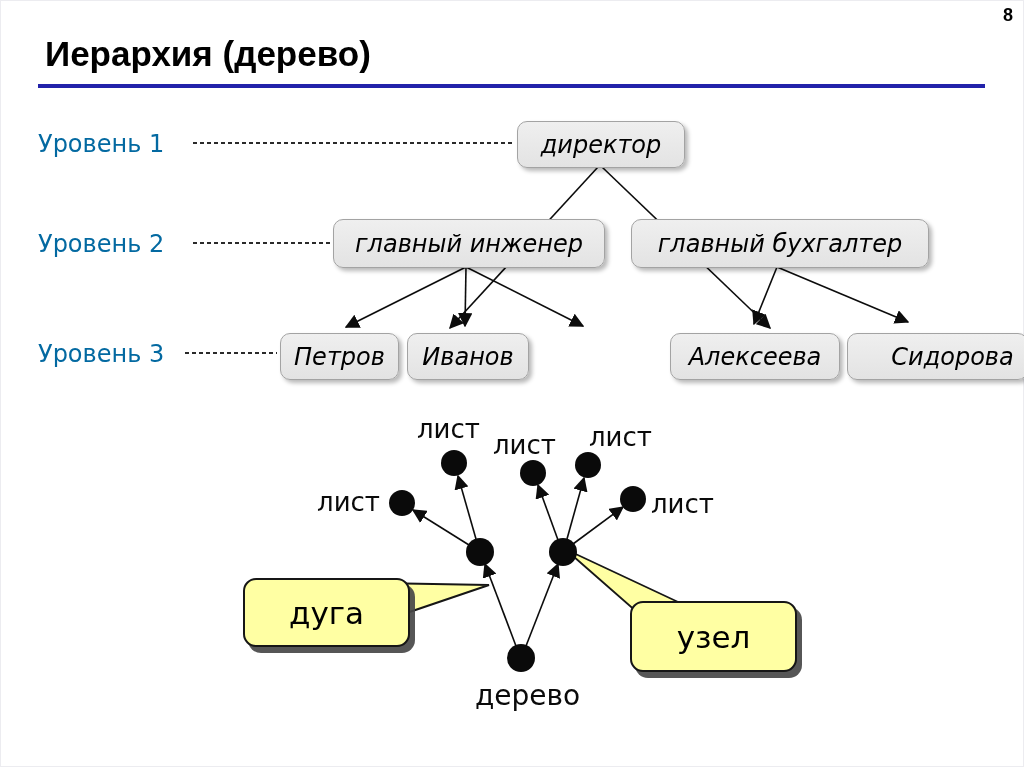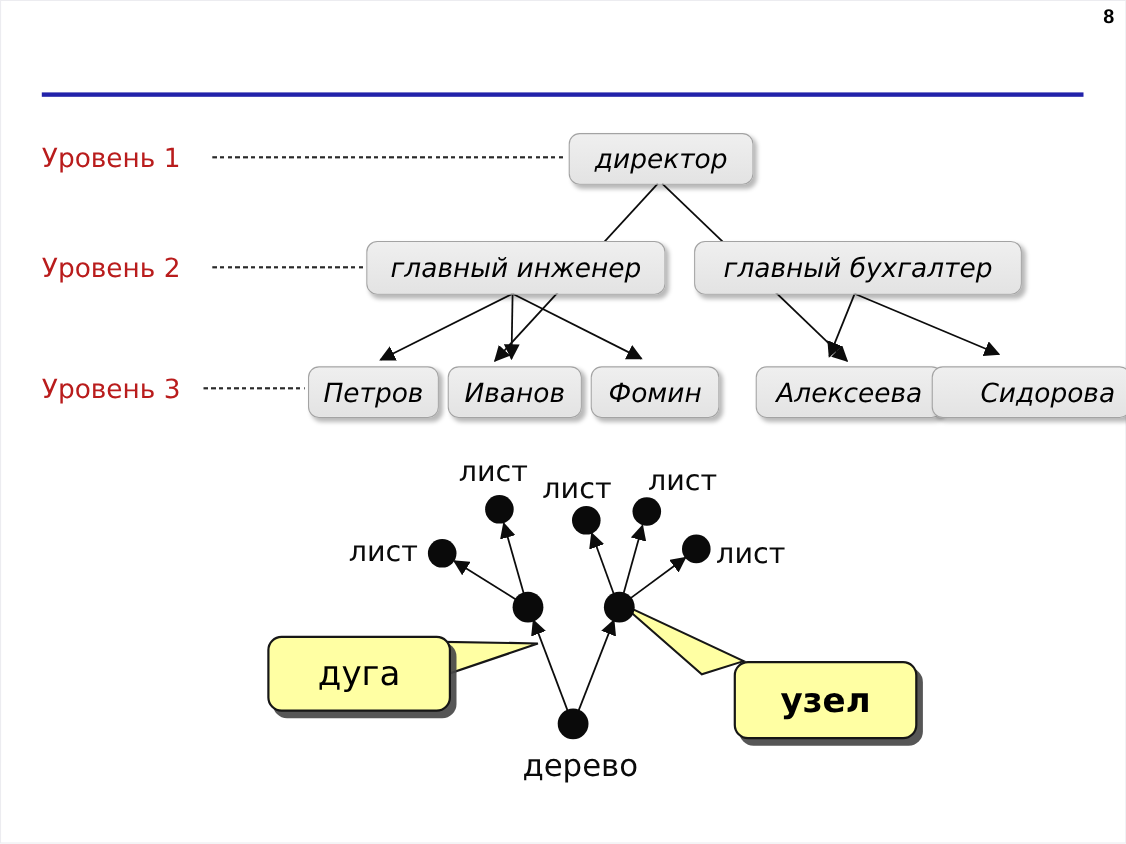--- a/index.html
+++ b/index.html
@@ -6,21 +6,21 @@
   .slide{
     position:relative;width:1024px;height:767px;background:#ffffff;overflow:hidden;
     font-family:"DejaVu Sans","Liberation Sans",sans-serif;color:#111;
     box-shadow:inset 0 0 0 1px #ececf0;
   }
   .page-number{position:absolute;top:5px;right:11px;font-family:"Liberation Sans",sans-serif;
     font-weight:bold;font-size:18px;color:#000;}
   .slide-title{position:absolute;left:45px;top:34px;font-family:"Liberation Sans",sans-serif;
     font-weight:bold;font-size:35px;letter-spacing:0;color:#000;}
   .title-underline{position:absolute;left:38px;top:84px;width:947px;height:4px;background:#2222aa;}
-  .level-label{position:absolute;left:38px;font-size:24px;color:#b91c1c;}
+  .level-label{position:absolute;left:38px;font-size:24px;color:#0369a1;}
   .leader{position:absolute;height:2px;
     background:repeating-linear-gradient(to right,#2a2a2a 0 4px,transparent 4px 7px);}
   .node-box{
     position:absolute;display:flex;align-items:center;justify-content:center;
     background:linear-gradient(180deg,#efefef 0%,#e3e3e3 100%);
     border:1px solid #a3a3a3;border-radius:10px;
     box-shadow:3px 3px 4px rgba(0,0,0,0.28);
     font-size:24px;color:#000;z-index:3;white-space:nowrap;font-style:italic;
   }
   .diagram-svg{position:absolute;left:0;top:0;z-index:2;pointer-events:none;}
@@ -31,36 +31,36 @@
     box-shadow:5px 6px 0 rgba(72,72,72,0.92);
     font-size:31px;color:#000;z-index:4;
   }
 </style>
 </head>
 <body>
 
 <div class="slide">
 
   <div class="page-number">8</div>
+  <h1 class="slide-title" style="margin:0;">Иерархия (дерево)</h1>
   <div class="title-underline"></div>
 
   <div class="level-label" style="top:130px;">Уровень 1</div>
   <div class="level-label" style="top:230px;">Уровень 2</div>
   <div class="level-label" style="top:340px;">Уровень 3</div>
   <div class="leader" style="left:193px;top:142px;width:320px;"></div>
   <div class="leader" style="left:193px;top:242px;width:137px;"></div>
   <div class="leader" style="left:185px;top:352px;width:92px;"></div>
 
   <div class="node-box" style="left:517px;top:121px;width:166px;height:45px;">директор</div>
   <div class="node-box" style="left:333px;top:219px;width:270px;height:47px;">главный инженер</div>
   <div class="node-box" style="left:631px;top:219px;width:296px;height:47px;">главный бухгалтер</div>
   <div class="node-box" style="left:280px;top:333px;width:117px;height:45px;">Петров</div>
   <div class="node-box" style="left:407px;top:333px;width:120px;height:45px;">Иванов</div>
-  <div class="node-box" style="left:537px;top:333px;width:115px;height:45px;">Фомин</div>
-  <div class="node-box" style="left:670px;top:333px;width:168px;height:45px;margin-left:17px;">Алексеева</div>
+  <div class="node-box" style="left:670px;top:333px;width:168px;height:45px;">Алексеева</div>
   <div class="node-box" style="left:847px;top:333px;width:149px;height:45px;padding-left:30px;">Сидорова</div>
 
   <svg class="diagram-svg" width="1024" height="767" viewBox="0 0 1024 767">
     <defs>
       <marker id="ah" viewBox="0 0 10 10" refX="9" refY="5" markerWidth="9" markerHeight="9" orient="auto-start-reverse">
         <path d="M0,0 L10,5 L0,10 z" fill="#0c0c0c"></path>
       </marker>
     </defs>
 
     <polygon points="377,583 489,585 377,623" fill="#ffffa3" stroke="#161616" stroke-width="2"></polygon>
@@ -99,15 +99,15 @@
   </svg>
 
   <div class="tree-label" style="left:308px;top:487px;width:72px;text-align:right;">лист</div>
   <div class="tree-label" style="left:417px;top:414px;">лист</div>
   <div class="tree-label" style="left:493px;top:430px;">лист</div>
   <div class="tree-label" style="left:589px;top:422px;">лист</div>
   <div class="tree-label" style="left:651px;top:489px;">лист</div>
   <div class="tree-label" style="left:470px;top:679px;width:115px;text-align:center;font-size:28px;">дерево</div>
 
   <div class="callout" style="left:224px;top:578px;width:163px;height:65px;margin-left:19px;">дуга</div>
-  <div class="callout" style="left:667px;top:601px;width:163px;height:67px;font-weight:bold;">узел</div>
+  <div class="callout" style="left:630px;top:601px;width:163px;height:67px;">узел</div>
 
 </div>
 
 </body></html>

